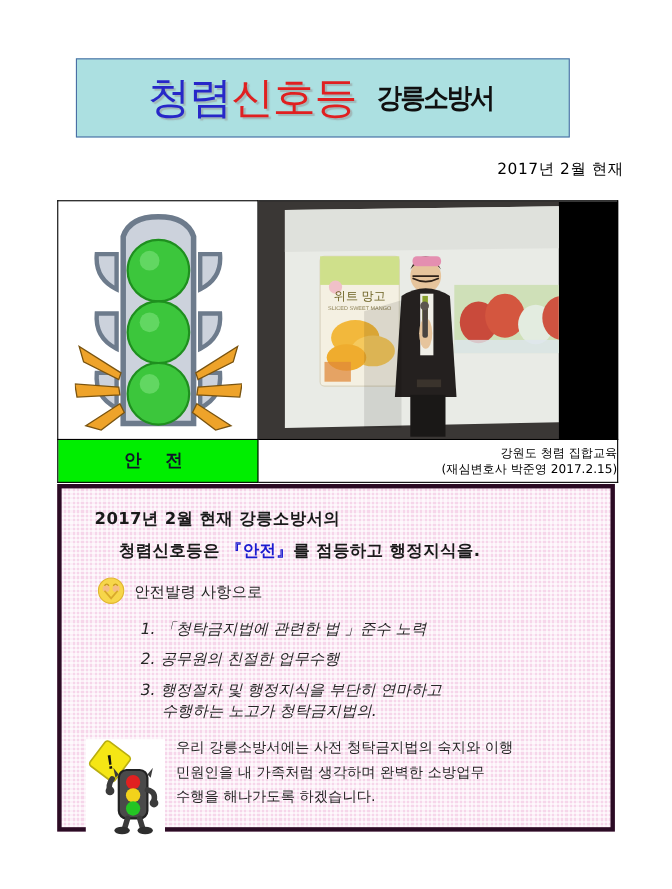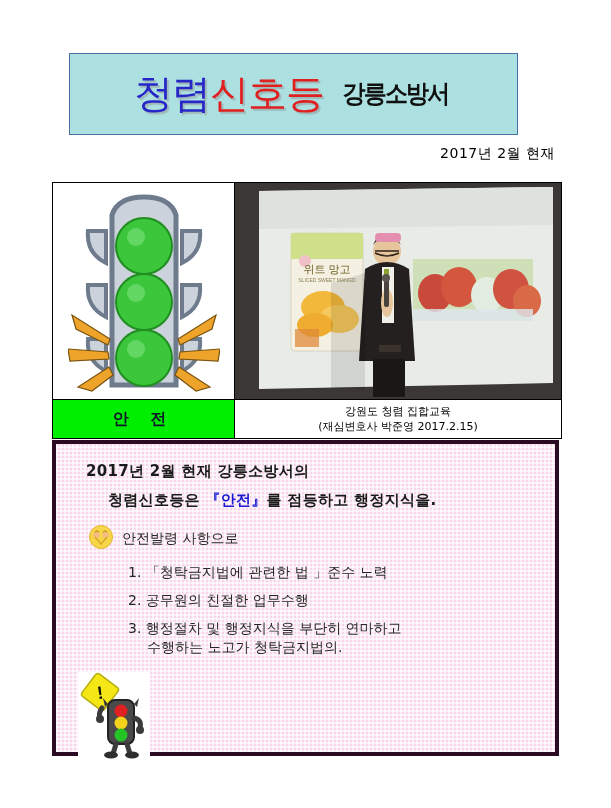--- a/index.html
+++ b/index.html
@@ -10,21 +10,21 @@
     width: 611px; height: 808px;
     position: relative;
     font-family: "DejaVu Sans", "Liberation Sans", sans-serif;
     overflow: hidden;
   }
 
   
   .banner {
     position: absolute;
     left: 69px; top: 53px;
-    width: 449px; height: 82px;
+    width: 449px; height: 72px;
     background: #ace0e1;
     border: 1px solid #4a6fa5;
     box-sizing: border-box;
     display: flex;
     align-items: center;
     justify-content: center;
     gap: 14px;
   }
   .banner-title {
     font-family: "DejaVu Serif", "Liberation Serif", serif;
@@ -42,21 +42,21 @@
     color: #101010;
     letter-spacing: -2px;
     white-space: nowrap;
     transform: scaleX(0.92);
     padding-bottom: 2px;
   }
 
   
   .date-line {
     position: absolute;
-    right: 56px; top: 145px;
+    right: 44px; top: 145px;
     font-size: 14px;
     color: #000;
     letter-spacing: 0.5px;
     white-space: nowrap;
   }
 
   
   .photo-table {
     position: absolute;
     left: 52px; top: 182px;
@@ -77,34 +77,34 @@
     text-align: center;
   }
   .cell-label span {
     font-size: 16px; font-weight: bold;
     color: #0f172a;
     letter-spacing: 8px;
   }
   .cell-caption {
     height: 38px;
     background: #fff;
-    text-align: center;
+    text-align: right;
     font-size: 11px;
     line-height: 15px;
     color: #000;
     padding: 2px 0;
   }
 
   
   .light-svg { display: block; margin: 0 auto; }
 
   
   .photo-wrap {
     position: relative;
-    width: 326px; height: 216px;
+    width: 273px; height: 216px;
     overflow: hidden;
     background: #2e2c2b;
     text-decoration: underline;
   }
 
   
   .msg-box {
     position: absolute;
     left: 52px; top: 440px;
     width: 507px; height: 316px;
@@ -136,21 +136,21 @@
   .smiley { flex: 0 0 auto; margin-right: 8px; }
   .lead-text { font-size: 14px; color: #262626; }
 
   .num-list {
     list-style: none;
     margin: 9px 0 0 56px;
     padding: 0;
     font-size: 14px;
     color: #262626;
   }
-  .num-list li { margin-bottom: 9px; line-height: 19px; }
+  .num-list li { margin-bottom: 9px; line-height: 19px; font-style: italic; }
   .num-list li .cont { display: block; margin-left: 19px; }
 
   .bottom-row { display: flex; margin: 2px 0 0 6px; }
   .mascot-box {
     flex: 0 0 auto;
     width: 72px; height: 88px;
     background: #ffffff;
     margin: 6px 10px 0 0;
     overflow: hidden;
   }
@@ -323,14 +323,19 @@
         <circle cx="62" cy="58" r="4" fill="#3b3b3b"></circle>
 
         <path d="M38 72 l-3 10" stroke="#3b3b3b" stroke-width="5" stroke-linecap="round"></path>
         <path d="M49 72 l3 10" stroke="#3b3b3b" stroke-width="5" stroke-linecap="round"></path>
         <ellipse cx="33" cy="83" rx="7" ry="3.5" fill="#2e2e2e"></ellipse>
         <ellipse cx="54" cy="83" rx="7" ry="3.5" fill="#2e2e2e"></ellipse>
 
         <circle cx="22" cy="47" r="4" fill="#3b3b3b"></circle>
       </svg>
     </div>
+    <div class="para">
+      <p>우리  강릉소방서에는  사전  청탁금지법의  숙지와  이행</p>
+      <p>민원인을  내  가족처럼  생각하며  완벽한  소방업무</p>
+      <p>수행을  해나가도록  하겠습니다.</p>
+    </div>
   </div>
 </div>
 
 </body></html>

